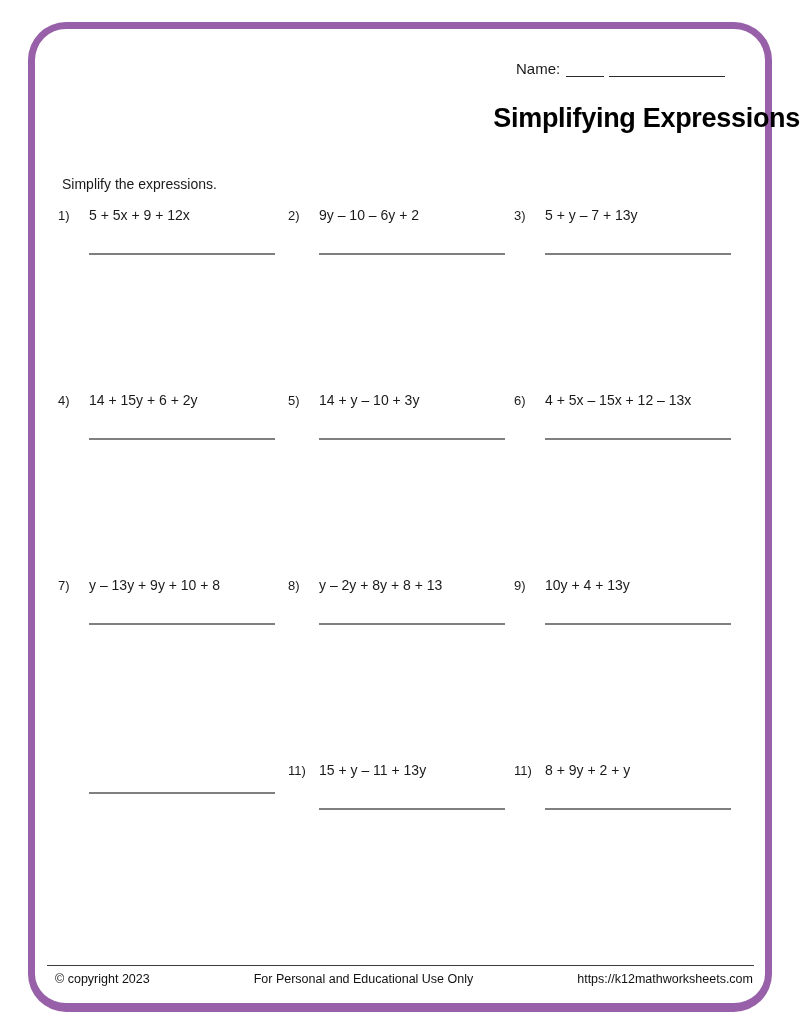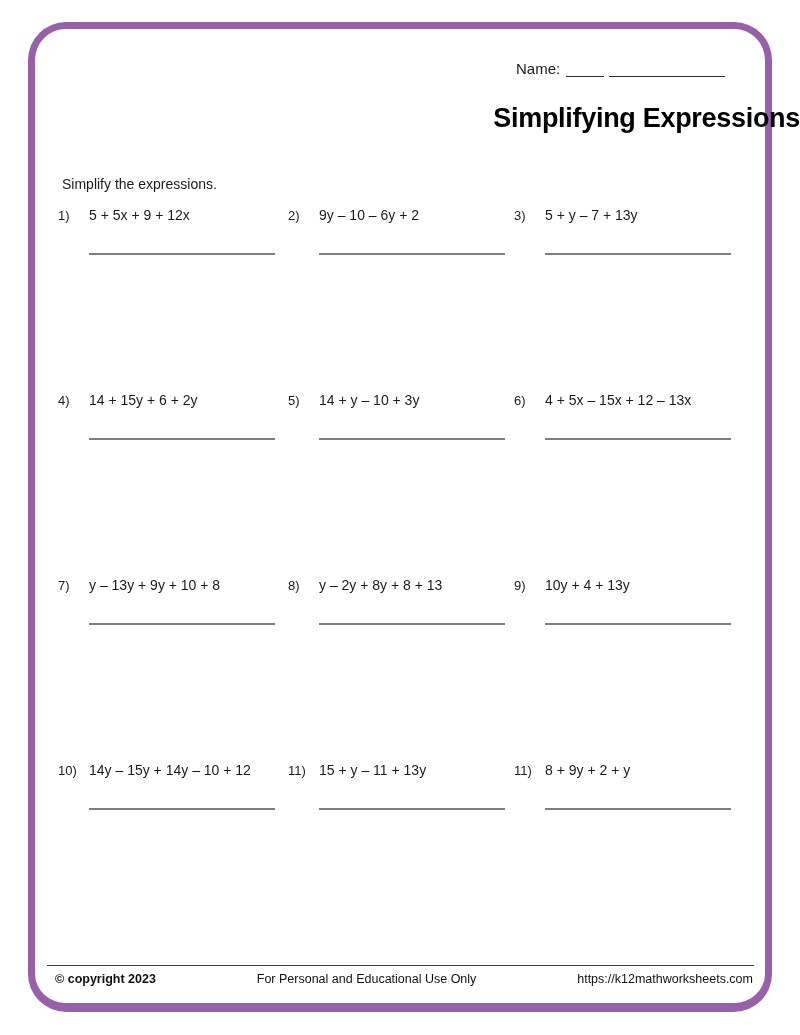--- a/index.html
+++ b/index.html
@@ -81,21 +81,21 @@
   .footer {
     position: absolute;
     left: 47px; top: 972px;
     width: 707px;
     display: flex;
     justify-content: space-between;
     align-items: baseline;
     font-size: 12.5px;
     color: #111;
   }
-  .footer .copyright { padding-left: 8px; font-weight: bold; }
+  .footer .copyright { padding-left: 8px; }
   .footer .url { padding-right: 1px; }
 </style>
 </head>
 <body>
 
 <div class="frame"></div>
 
 <div class="name-row">
   <span class="name-label">Name:</span>
   <span class="name-seg s1"></span>
@@ -164,24 +164,20 @@
     <div class="blank"></div>
   </div>
   <div class="cell">
     <div class="prob-row">
       <span class="num">9)</span>
       <span class="expr">10y + 4 + 13y</span>
     </div>
     <div class="blank"></div>
   </div>
   <div class="cell">
-    <div class="prob-row">
-      <span class="num">10)</span>
-      <span class="expr">14y – 15y + 14y – 10 + 12</span>
-    </div>
     <div class="blank"></div>
   </div>
   <div class="cell">
     <div class="prob-row">
       <span class="num">11)</span>
       <span class="expr">15 + y – 11 + 13y</span>
     </div>
     <div class="blank"></div>
   </div>
   <div class="cell">

